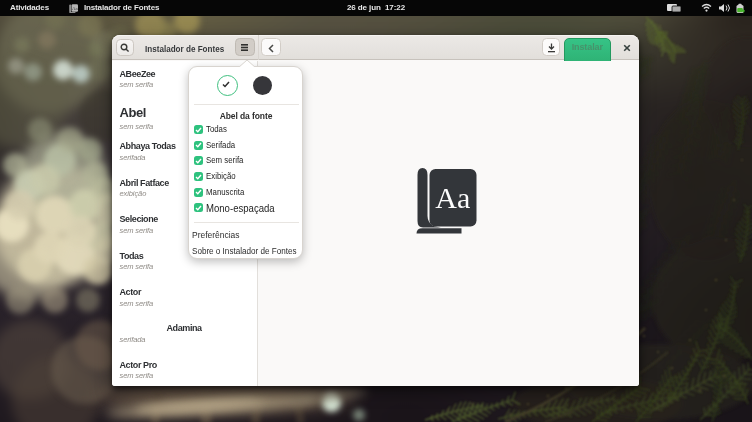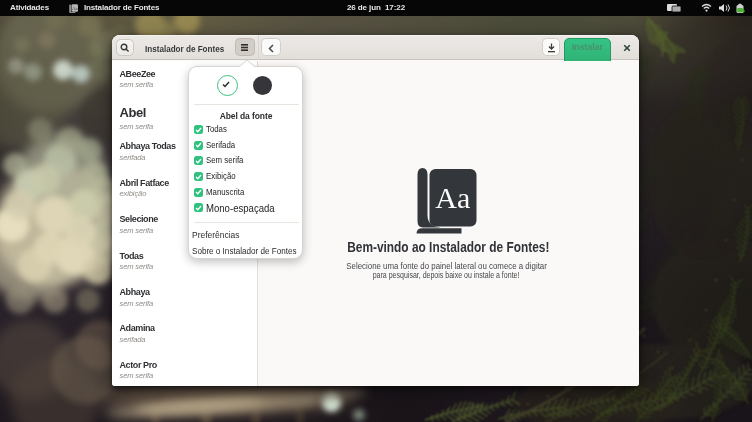--- a/index.html
+++ b/index.html
@@ -860,48 +860,43 @@
         </div>
         <div class="abs" style="left:8px;top:153.6px;">
           <div style="font-size:9px;font-weight:bold;color:#2e3033;letter-spacing:-0.4px;white-space:nowrap;">Selecione</div>
           <div style="font-size:7.5px;font-style:italic;color:#8f8b86;margin-top:1.8px;letter-spacing:-0.1px;white-space:nowrap;">sem serifa</div>
         </div>
         <div class="abs" style="left:8px;top:190.0px;">
           <div style="font-size:9px;font-weight:bold;color:#2e3033;letter-spacing:-0.4px;white-space:nowrap;">Todas</div>
           <div style="font-size:7.5px;font-style:italic;color:#8f8b86;margin-top:1.8px;letter-spacing:-0.1px;white-space:nowrap;">sem serifa</div>
         </div>
         <div class="abs" style="left:8px;top:226.4px;">
-          <div style="font-size:9px;font-weight:bold;color:#2e3033;letter-spacing:-0.4px;white-space:nowrap;">Abhaya</div>
+          <div style="font-size:9px;font-weight:bold;color:#2e3033;letter-spacing:-0.4px;white-space:nowrap;">Actor</div>
           <div style="font-size:7.5px;font-style:italic;color:#8f8b86;margin-top:1.8px;letter-spacing:-0.1px;white-space:nowrap;">sem serifa</div>
         </div>
         <div class="abs" style="left:8px;top:262.8px;">
-          <div style="font-size:9px;font-weight:bold;color:#2e3033;letter-spacing:-0.4px;white-space:nowrap;">Adamina</div>
+          <div style="font-size:9px;font-weight:bold;color:#2e3033;letter-spacing:-0.4px;white-space:nowrap;margin-left:47px;">Adamina</div>
           <div style="font-size:7.5px;font-style:italic;color:#8f8b86;margin-top:1.8px;letter-spacing:-0.1px;white-space:nowrap;">serifada</div>
         </div>
         <div class="abs" style="left:8px;top:299.2px;">
           <div style="font-size:9px;font-weight:bold;color:#2e3033;letter-spacing:-0.4px;white-space:nowrap;">Actor Pro</div>
           <div style="font-size:7.5px;font-style:italic;color:#8f8b86;margin-top:1.8px;letter-spacing:-0.1px;white-space:nowrap;">sem serifa</div>
         </div>
       </div>
     </div>
     <div class="abs" style="left:145.5px;top:26px;width:1px;height:325px;background:#e2dfdb;"></div>
 
     <div class="abs" id="content" style="left:146.5px;top:26px;width:381px;height:325px;background:#faf9f8;border-radius:0 0 3px 0;">
 
       <svg class="abs" style="left:156px;top:105.5px;" width="66" height="70" viewBox="0 0 66 70">
         <path d="M3.5 9 Q3.5 2 8.5 2 Q13.5 2 13.5 9 L13.5 50 Q13.5 57.5 20.5 60.3 Q24 61.4 27 61.4 L27 61.5 L9 61.5 Q3.5 61.5 3.5 55 Z" fill="#33363a"></path>
         <rect x="15.5" y="3" width="47" height="57.5" rx="6" fill="#33363a"></rect>
         <path d="M2.5 67.6 Q2.5 62.3 8.5 62.3 L47.5 62.3 L47.5 67.6 Z" fill="#33363a"></path>
         <text x="38.8" y="42" font-family="Liberation Serif" font-size="30" fill="#fcfcfc" text-anchor="middle">Aa</text>
       </svg>
-      <div class="abs" style="left:0;top:178px;width:381px;text-align:center;font-size:14.5px;font-weight:bold;color:#303236;"><span id="h1s" style="display:inline-block;transform:scaleX(0.82);transform-origin:center;white-space:nowrap;">Bem-vindo ao Instalador de Fontes!</span></div>
-      <div class="abs" style="left:-2px;top:201.7px;width:381px;text-align:center;font-size:9px;color:#45474a;line-height:9.3px;">
-        <span style="display:inline-block;transform:scaleX(0.875);transform-origin:center;white-space:nowrap;">Selecione uma fonte do painel lateral ou comece a digitar</span><br>
-        <span style="display:inline-block;transform:scaleX(0.78);transform-origin:center;white-space:nowrap;margin-top:-1px;">para pesquisar, depois baixe ou instale a fonte!</span>
-      </div>
     </div>
   </div>
 
   <div class="abs" id="pop" style="left:187.5px;top:65.5px;width:115px;height:193.5px;background:#ffffff;border:1px solid #d8d4cf;border-radius:9px;box-shadow:0 3px 10px rgba(0,0,0,0.25);">
     <svg class="abs" style="left:49px;top:-7px;" width="18" height="8" viewBox="0 0 18 8">
       <path d="M0 8 L9 0 L18 8 Z" fill="#ffffff" stroke="#d8d4cf" stroke-width="1"></path>
       <rect x="0" y="7" width="18" height="1.2" fill="#ffffff"></rect>
     </svg>
 
     <div class="abs" style="left:28px;top:8.5px;width:21px;height:21px;border-radius:50%;background:#fff;border:1.8px solid #3fc07f;">

